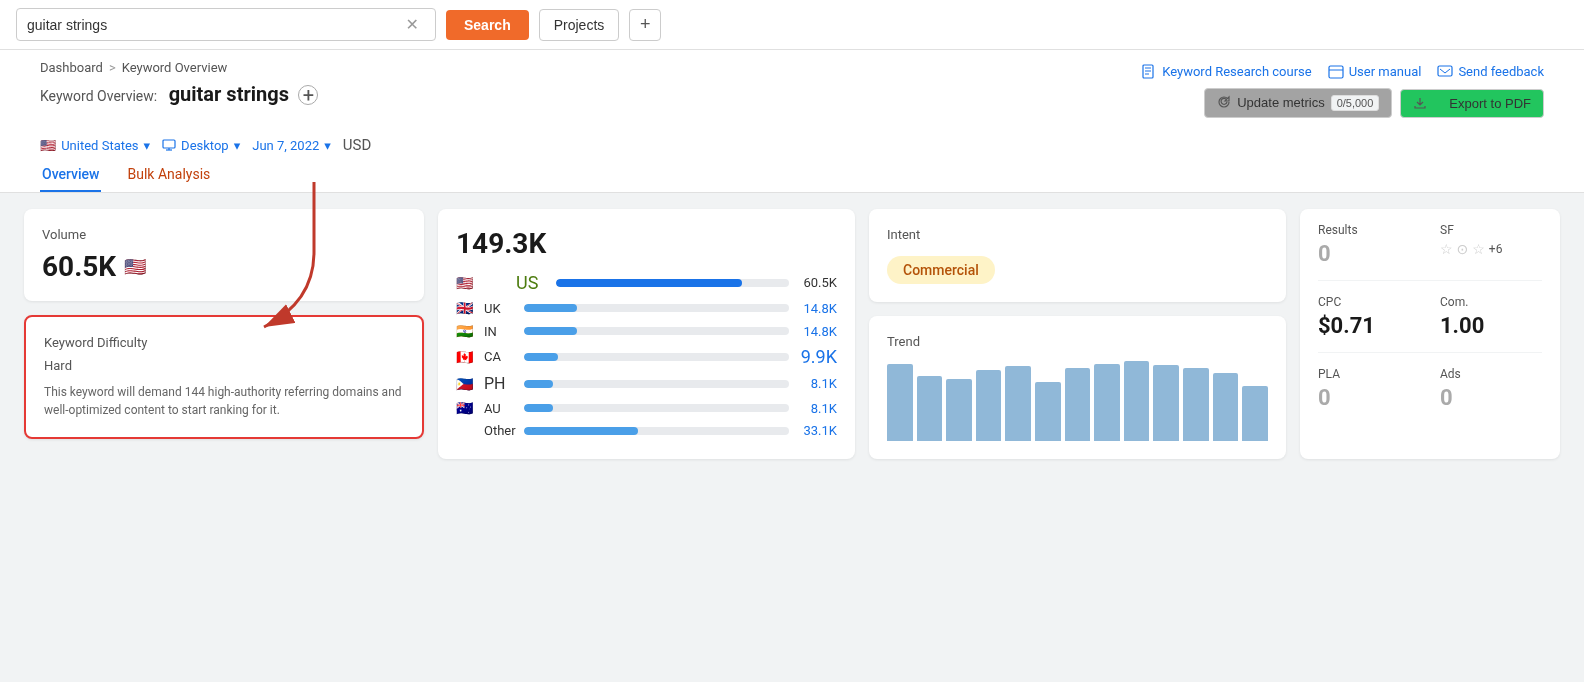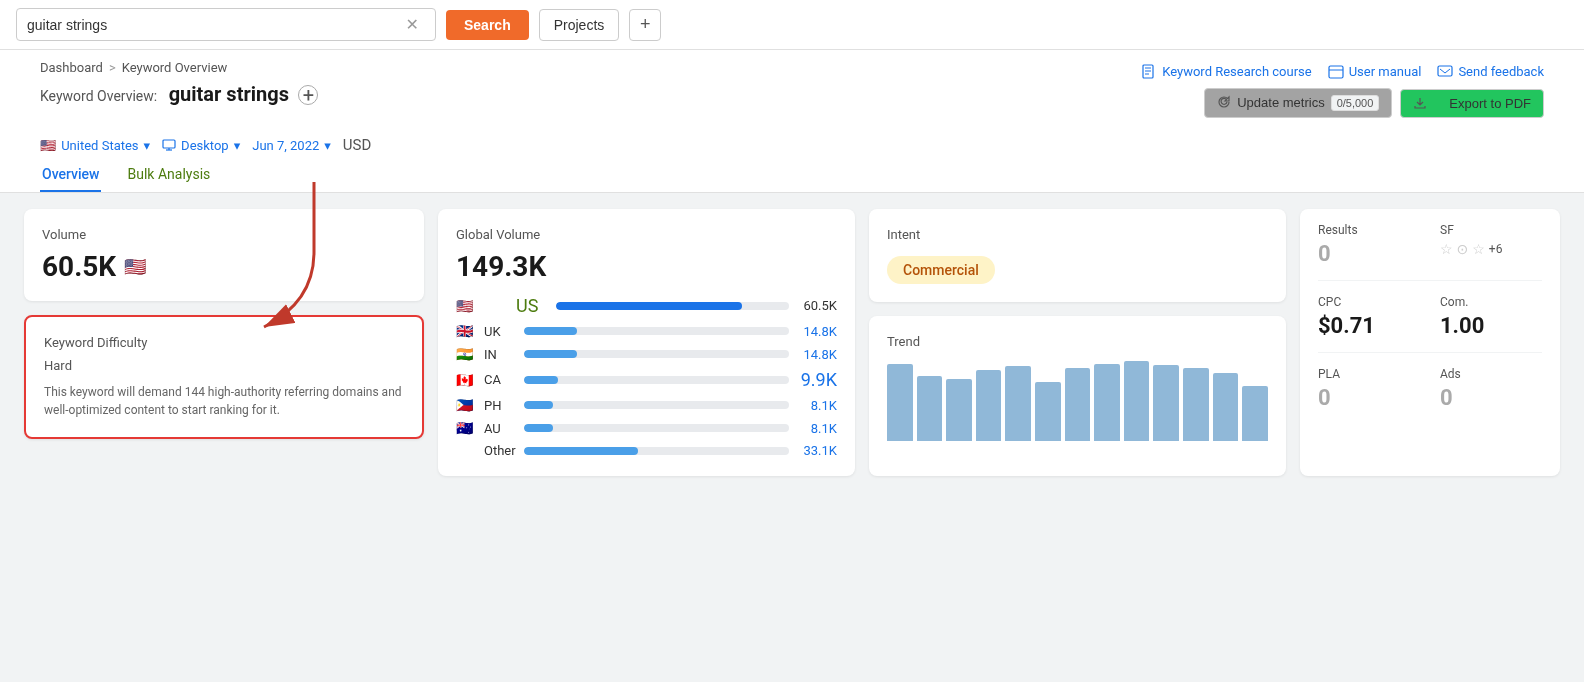--- a/index.html
+++ b/index.html
@@ -28,21 +28,21 @@
     .header-controls { display: flex; align-items: center; gap: 8px; margin-bottom: 10px; }
     .update-metrics-btn { display: flex; align-items: flex-start; gap: 6px; border: 1px solid #ccc; background: #a3a3a3; border-radius: 4px; padding: 6px 12px; font-size: 13px; cursor: pointer; color: #333; }
     .update-metrics-badge { background: #f1f3f4; border: 1px solid #ddd; border-radius: 3px; padding: 1px 5px; font-size: 11px; color: #555; }
     .export-btn { display: flex; align-items: center; gap: 22px; border: 1px solid #ccc; background: #22c55e; border-radius: 4px; padding: 6px 12px; font-size: 13px; cursor: pointer; color: #333; }
 
     .filters { display: flex; align-items: center; gap: 12px; padding: 8px 0 4px; }
     .filter-chip { display: flex; align-items: center; gap: 5px; font-size: 13px; color: #1a73e8; cursor: pointer; }
     .currency-label { font-size: 15px; color: #555; }
 
     .tabs { display: flex; gap: 24px; }
-    .tab { padding: 8px 2px; font-size: 14px; color: #4d7c0f; cursor: pointer; border-bottom: 2px solid transparent; }
+    .tab { padding: 8px 2px; font-size: 14px; color: #c2410c; cursor: pointer; border-bottom: 2px solid transparent; }
     .tab.active { color: #1a73e8; border-bottom: 2px solid #1a73e8; font-weight: 500; }
 
     
     .main { padding: 16px 24px; display: grid; grid-template-columns: 400px 1fr 1fr 260px; gap: 14px; }
 
     
     .card { background: #fff; border-radius: 8px; padding: 18px; box-shadow: 0 1px 3px rgba(0,0,0,0.08); }
     .card-title { font-size: 13px; color: #555; margin-bottom: 8px; font-weight: 400; }
     .card-value { font-size: 28px; font-weight: 700; color: #1a1a1a; }
 
@@ -206,21 +206,20 @@
         <path d="M90 10 L90 80 Q90 130 40 155" fill="none" stroke="#c0392b" stroke-width="3" marker-end="url(#arrowhead)"></path>
       </svg>
 
       <div class="kd-title">Keyword Difficulty</div>
       <div class="kd-label">Hard</div>
       <div class="kd-desc">This keyword will demand 144 high-authority referring domains and well-optimized content to start ranking for it.</div>
     </div>
   </div>
 
   <div class="card global-card">
-    <div class="card-title">Global Volume</div>
     <div class="card-value">149.3K</div>
     <div class="country-list" id="country-list">
         <div class="country-row">
     <span style="font-size:14px; width:20px;">🇺🇸</span>
     <span style="font-size:18px; color:#4d7c0f; width:32px; flex-shrink:0;margin-left:32px;">US</span>
     <div class="bar-bg">
       <div class="bar-fill" style="width:80%; background:#1a73e8;"></div>
     </div>
     <span style="font-size:13px; color:#333; width:40px; text-align:right; flex-shrink:0;">60.5K</span>
   </div>
@@ -243,21 +242,21 @@
         <div class="country-row">
     <span style="font-size:14px; width:20px;">🇨🇦</span>
     <span style="font-size:13px; color:#333; width:32px; flex-shrink:0;">CA</span>
     <div class="bar-bg">
       <div class="bar-fill" style="width:13%; background:#4a9fe8;"></div>
     </div>
     <span style="font-size:18px; color:#1a73e8; width:40px; text-align:right; flex-shrink:0;">9.9K</span>
   </div>
         <div class="country-row">
     <span style="font-size:14px; width:20px;">🇵🇭</span>
-    <span style="font-size:13px; color:#333; width:32px; flex-shrink:0;">PH</span>
+    <span style="font-size:16px; color:#333; width:32px; flex-shrink:0;">PH</span>
     <div class="bar-bg">
       <div class="bar-fill" style="width:11%; background:#4a9fe8;"></div>
     </div>
     <span style="font-size:13px; color:#1a73e8; width:40px; text-align:right; flex-shrink:0;">8.1K</span>
   </div>
         <div class="country-row">
     <span style="font-size:14px; width:20px;">🇦🇺</span>
     <span style="font-size:13px; color:#333; width:32px; flex-shrink:0;">AU</span>
     <div class="bar-bg">
       <div class="bar-fill" style="width:11%; background:#4a9fe8;"></div>

